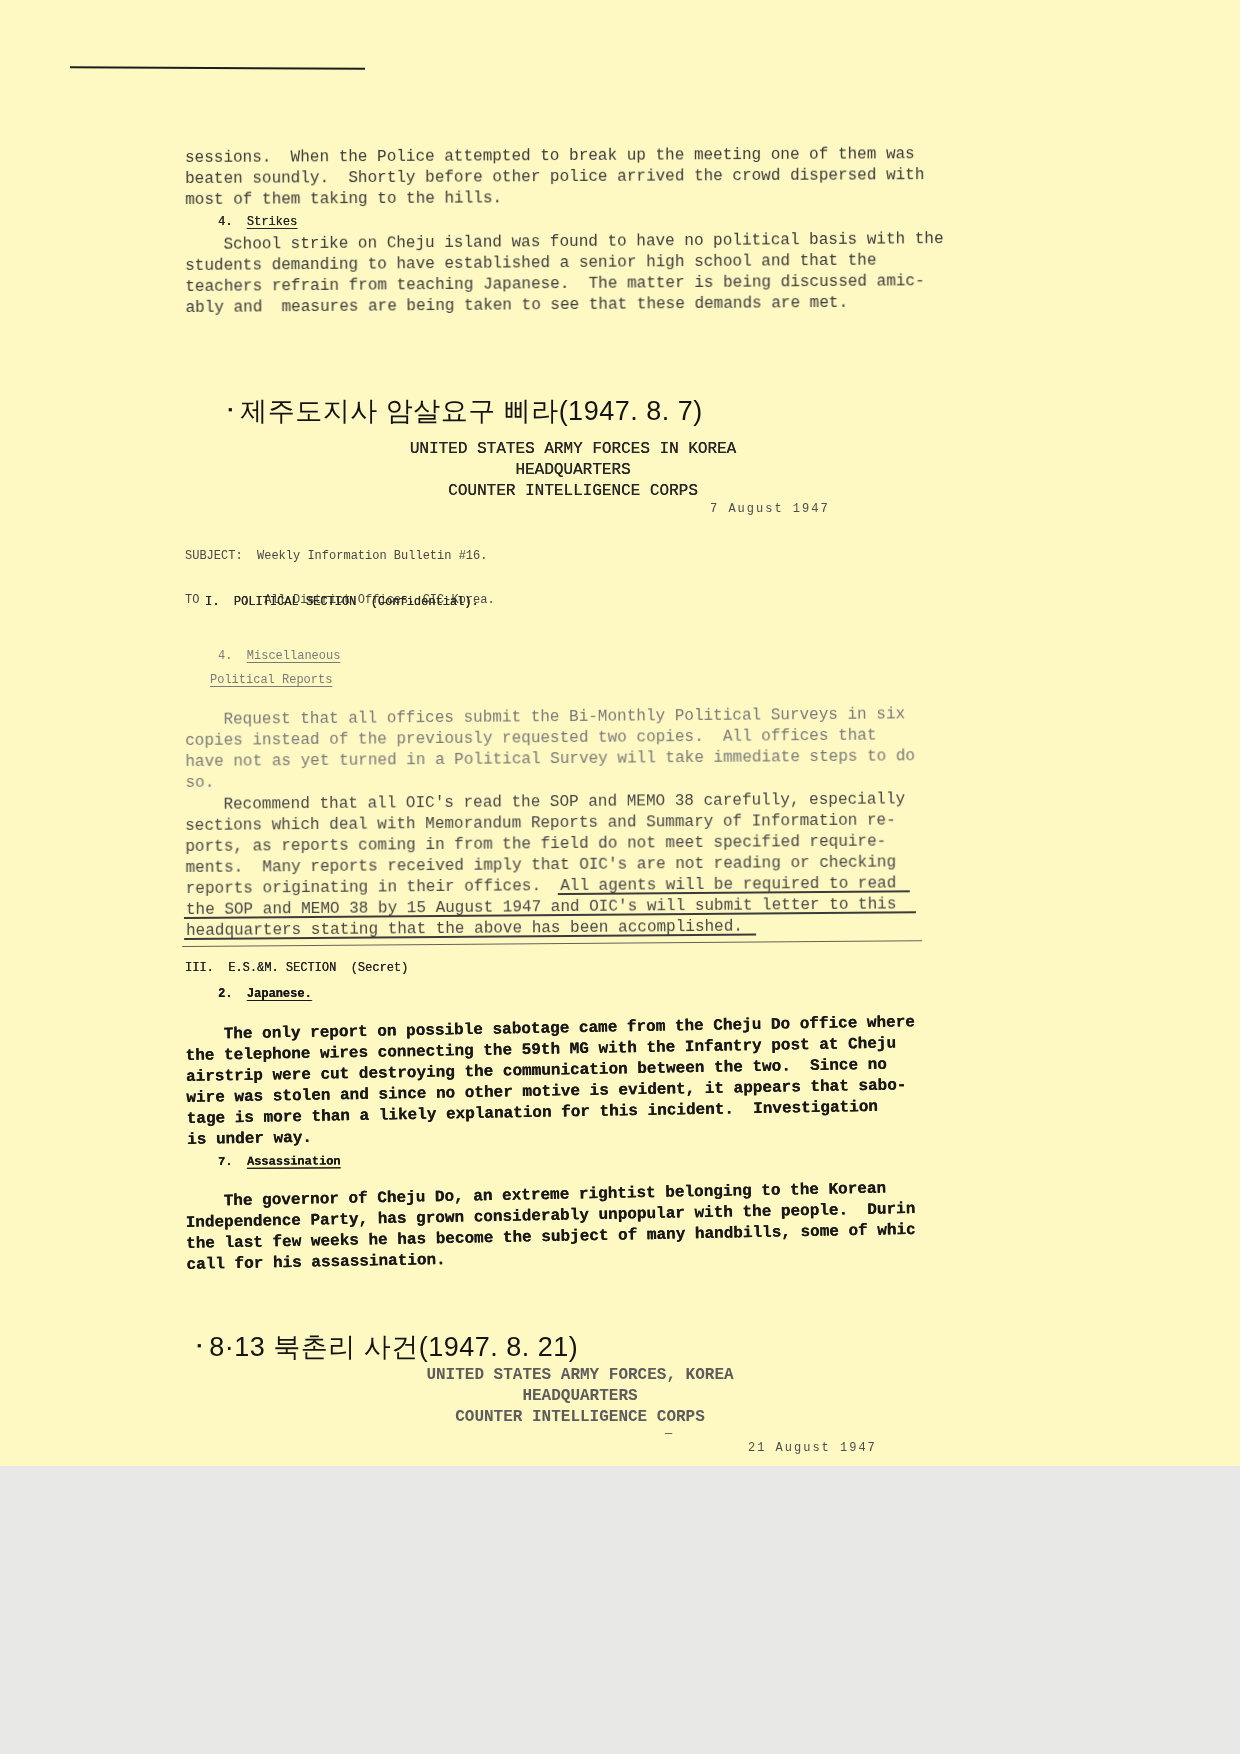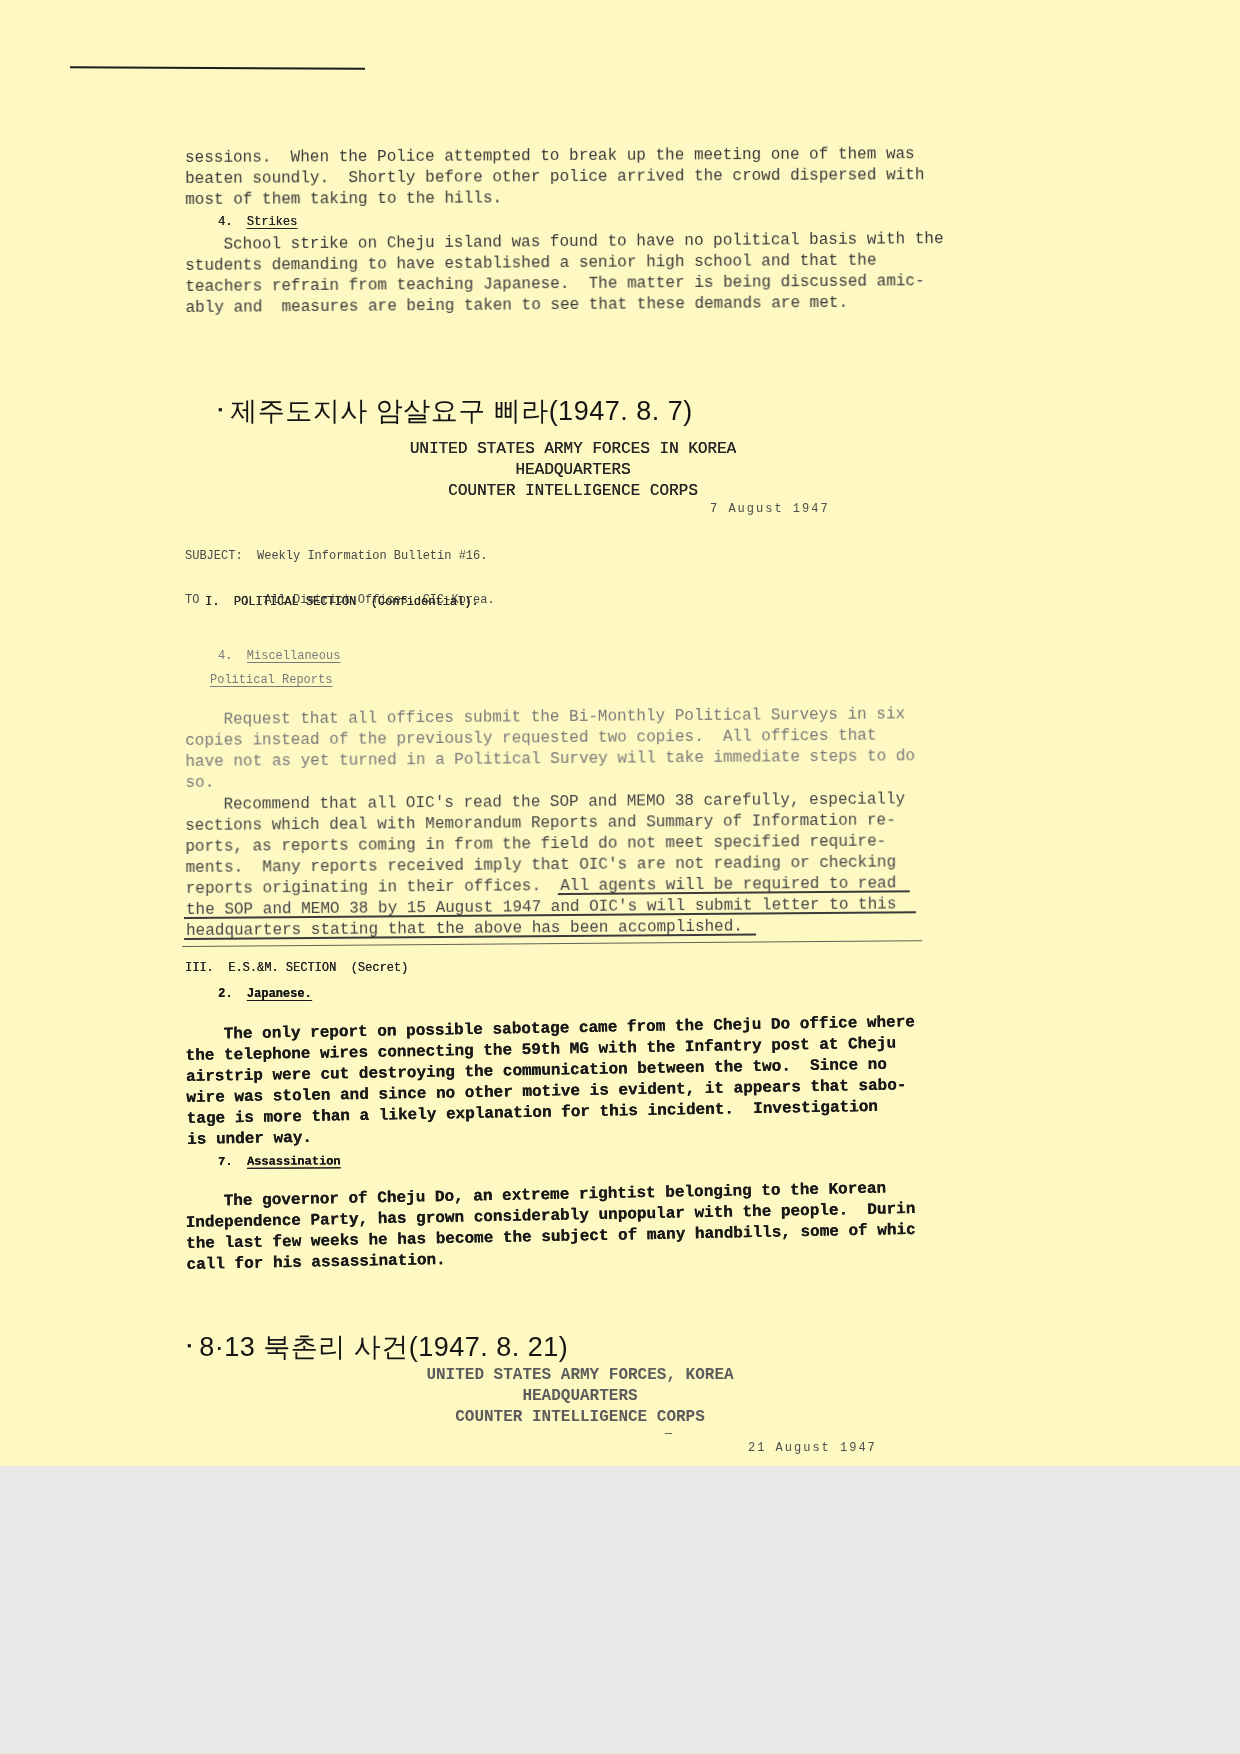--- a/index.html
+++ b/index.html
@@ -20,20 +20,21 @@
   .ink-dark{color:#262626;text-shadow:0.2px 0 currentColor;}
   .ul{text-decoration:underline;text-underline-offset:3px;}
   .rule{position:absolute;height:2px;background:#3b3b3b;}
   .letterhead{width:770px;text-align:center;margin-top:23px;}
   .letterhead .ln{line-height:21px;}
   .lh2{color:#5c5c5c;filter:blur(0.35px);}
   .korean{
     font-family:"Liberation Sans","DejaVu Sans",sans-serif;
     font-size:27px;font-weight:500;color:#141414;letter-spacing:0.5px;
     white-space:pre;
+    margin-left:10px;
   }
   .bullet{display:inline-block;font-size:13px;vertical-align:6px;margin-right:7px;color:#141414;}
   .toprule{position:absolute;left:70px;top:67px;width:295px;height:2px;background:#1d1d1d;transform:rotate(0.25deg);}
   .date{letter-spacing:2px;color:#4d4d4d;filter:blur(0.3px);}
   .artifact{background:#b9b9b4;position:absolute;}
   .tilt-a{transform:rotate(-0.3deg);transform-origin:left top;}
   .tilt-b{transform:rotate(-0.45deg);transform-origin:left top;}
   .tilt-d{transform:rotate(-1deg);transform-origin:left top;}
   .tilt-e{transform:rotate(-1.1deg);transform-origin:left top;}
 </style>

